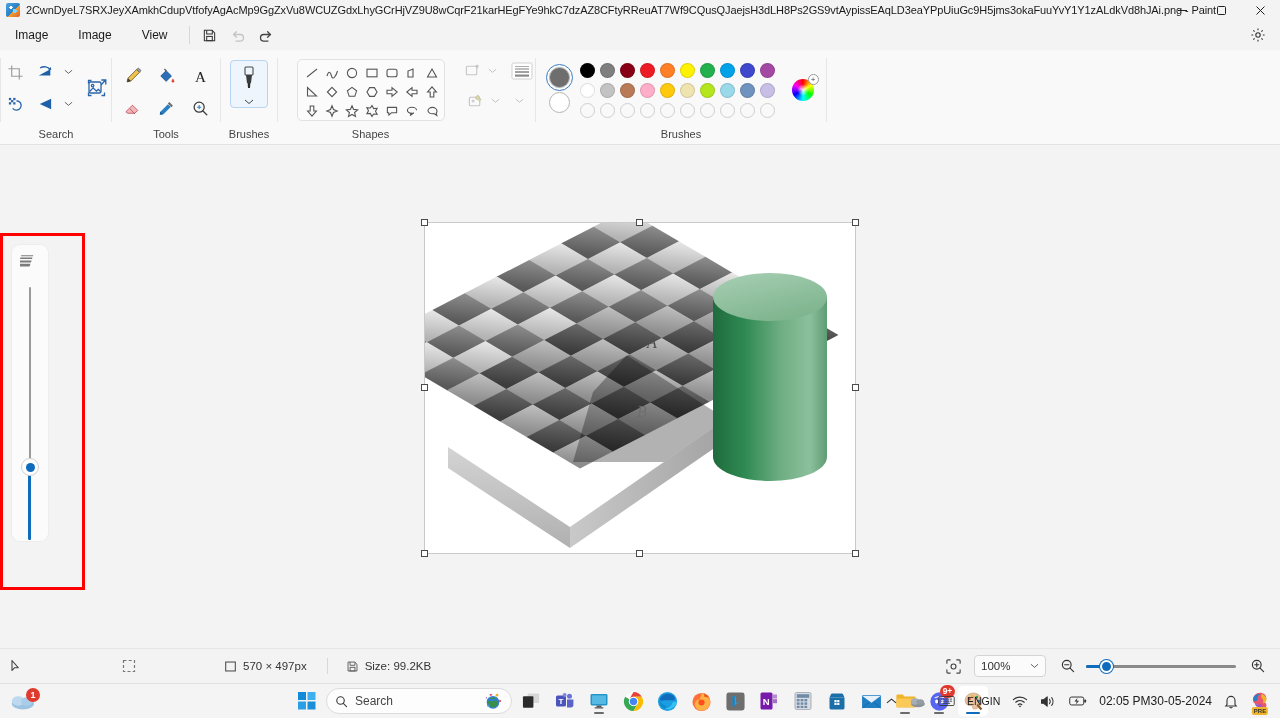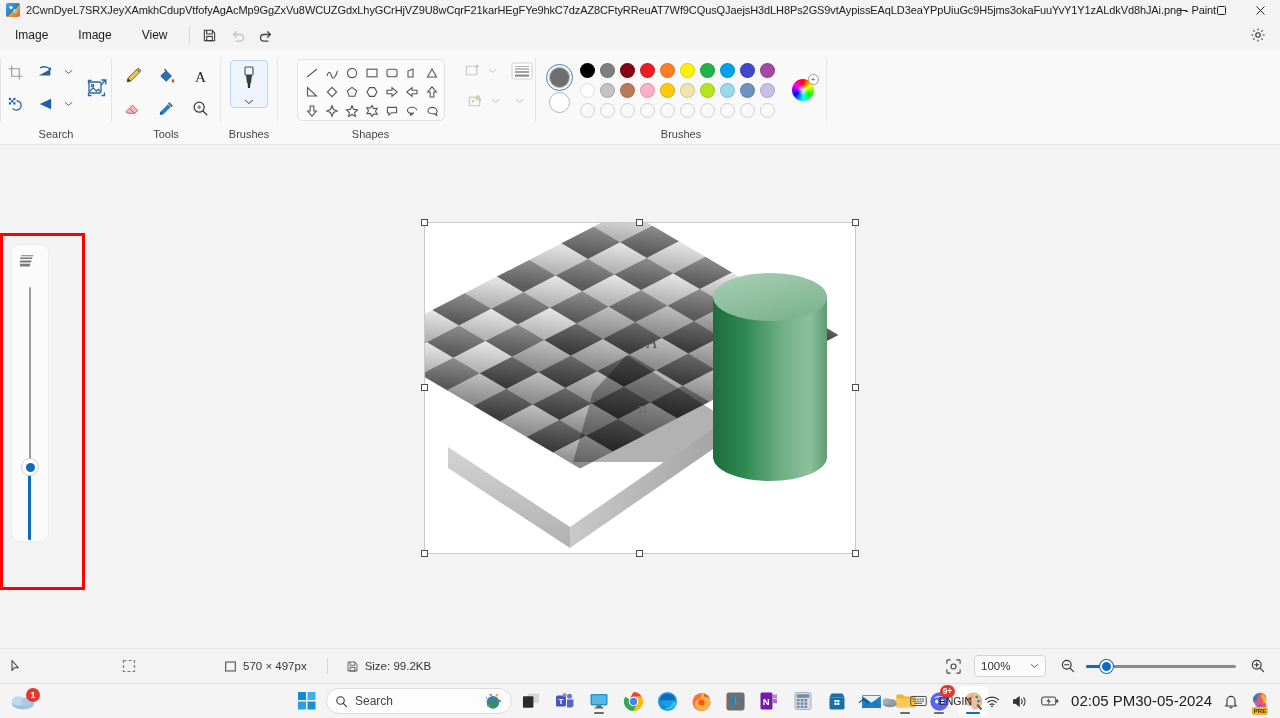--- a/index.html
+++ b/index.html
@@ -303,21 +303,21 @@
     width: 186px;height:26px; border-radius:13px;
     background:#fdfdfd; border:1px solid #dcdcdc;
     display:flex;align-items:center; gap:7px; padding:0 8px;
     font-size:12px; color:#444;
   }
   #tray {
     position:absolute; right: 6px; display:flex;align-items:center;gap:4px;
     font-size:10.5px; color:#202020;
   }
   .tray-btn { height:28px; display:flex;align-items:center;justify-content:center; padding:0 4px;border-radius:4px;}
-  #clock { text-align:right; line-height:12px; font-size:15px; padding:0 4px; }
+  #clock { text-align:right; line-height:12px; font-size:12px; padding:0 4px; }
   #lang { text-align:center; line-height:12px; font-size:10.5px; }
 
   
   #weather { display:flex;align-items:center;gap:6px; margin-left:8px; position:relative;}
   #wx-badge{
     position:absolute; left:18px; top:-2px;
     background:#e03a2f;color:#fff;border-radius:50%;
     width:14px;height:14px;font-size:9px;line-height:14px;text-align:center;
     font-weight:bold;
   }

